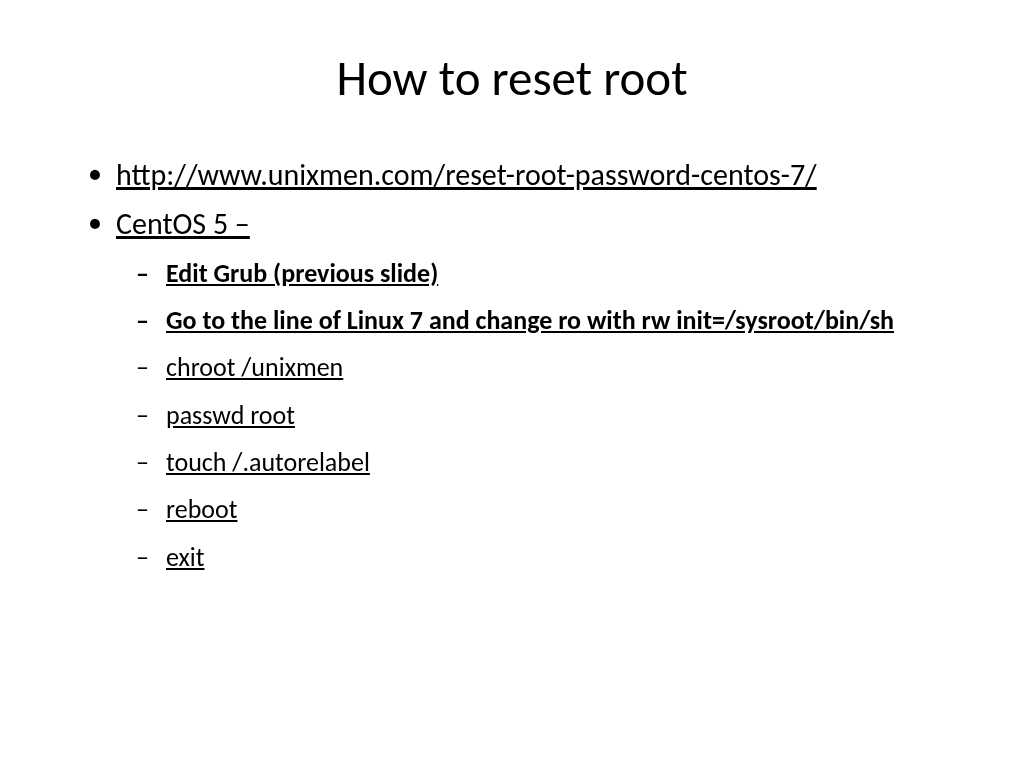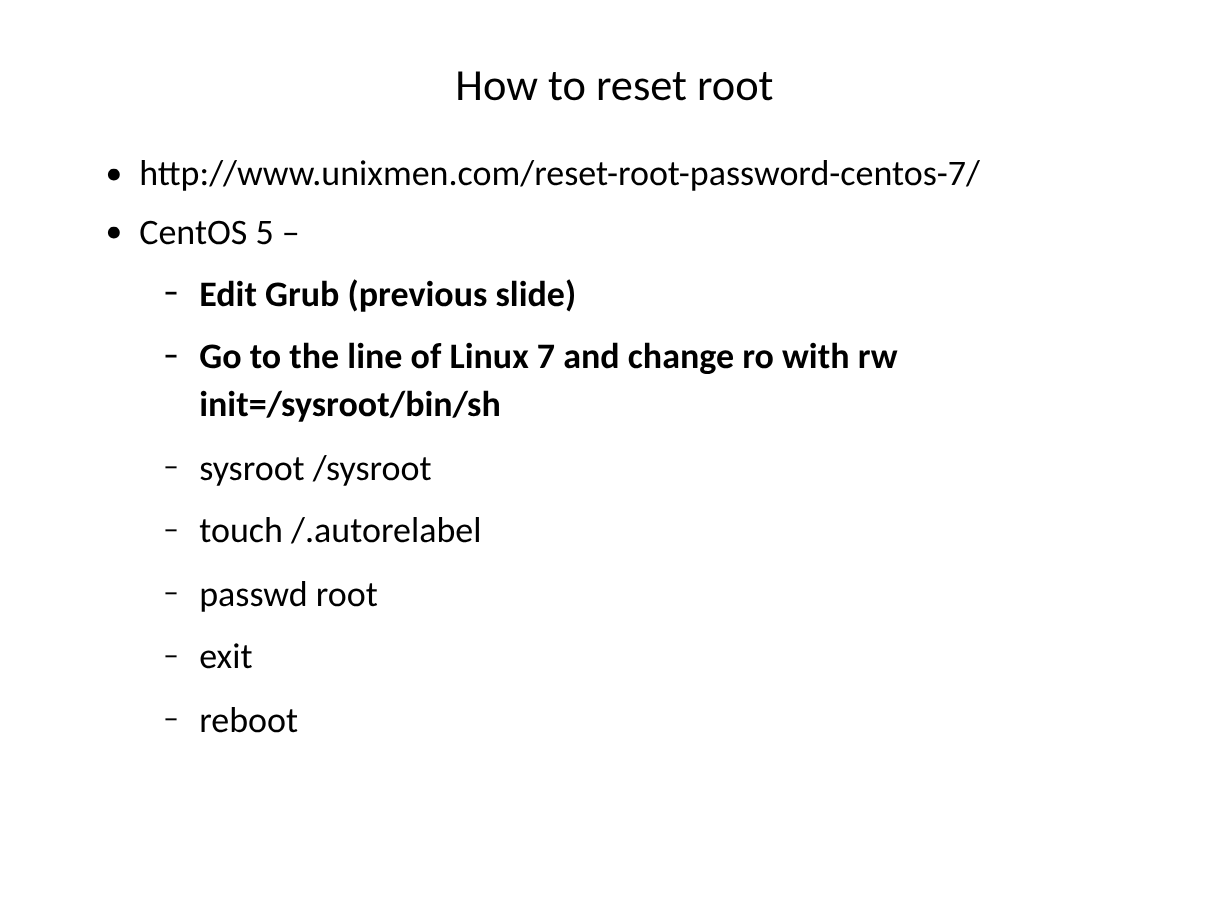--- a/index.html
+++ b/index.html
@@ -10,28 +10,29 @@
     body {
       width: 1024px;
       height: 768px;
       background: #ffffff;
       font-family: Calibri, "Segoe UI", Arial, sans-serif;
       color: #000000;
       padding: 48px 78px 0 78px;
       overflow: hidden;
     }
     .slide-title {
-      font-size: 37px;
+      font-size: 49px;
       font-weight: 400;
       text-align: center;
-      margin-bottom: 33px;
+      margin-bottom: 48px;
     }
     ul.level1 {
       list-style: none;
       padding-left: 0;
+      text-decoration: underline;
     }
     ul.level1 > li {
       position: relative;
       padding-left: 38px;
       font-size: 30px;
       line-height: 1.28;
       margin-bottom: 11px;
     }
     ul.level1 > li::before {
       content: "•";
@@ -41,21 +42,21 @@
       font-size: 28px;
     }
     ul.level2 {
       list-style: none;
       padding-left: 0;
       margin-top: 12px;
     }
     ul.level2 > li {
       position: relative;
       padding-left: 50px;
-      font-size: 30px;
+      font-size: 26px;
       line-height: 1.32;
       margin-bottom: 13px;
     }
     ul.level2 > li::before {
       content: "–";
       position: absolute;
       left: 20px;
       top: 0;
       font-size: 26px;
     }
@@ -68,20 +69,20 @@
 
 <h1 class="slide-title">How to reset root</h1>
 
 <ul class="level1">
   <li>http://www.unixmen.com/reset-root-password-centos-7/</li>
   <li>
     <span>CentOS 5 –</span>
     <ul class="level2">
       <li class="bold">Edit Grub  (previous slide)</li>
       <li class="bold">Go to the line of Linux 7 and change ro with rw init=/sysroot/bin/sh</li>
-      <li>sysroot /sysroot</li>
+      <li>chroot /unixmen</li>
+      <li>passwd root</li>
       <li>touch /.autorelabel</li>
-      <li>passwd root</li>
+      <li>reboot</li>
       <li>exit</li>
-      <li>reboot</li>
     </ul>
   </li>
 </ul>
 
 </body></html>

